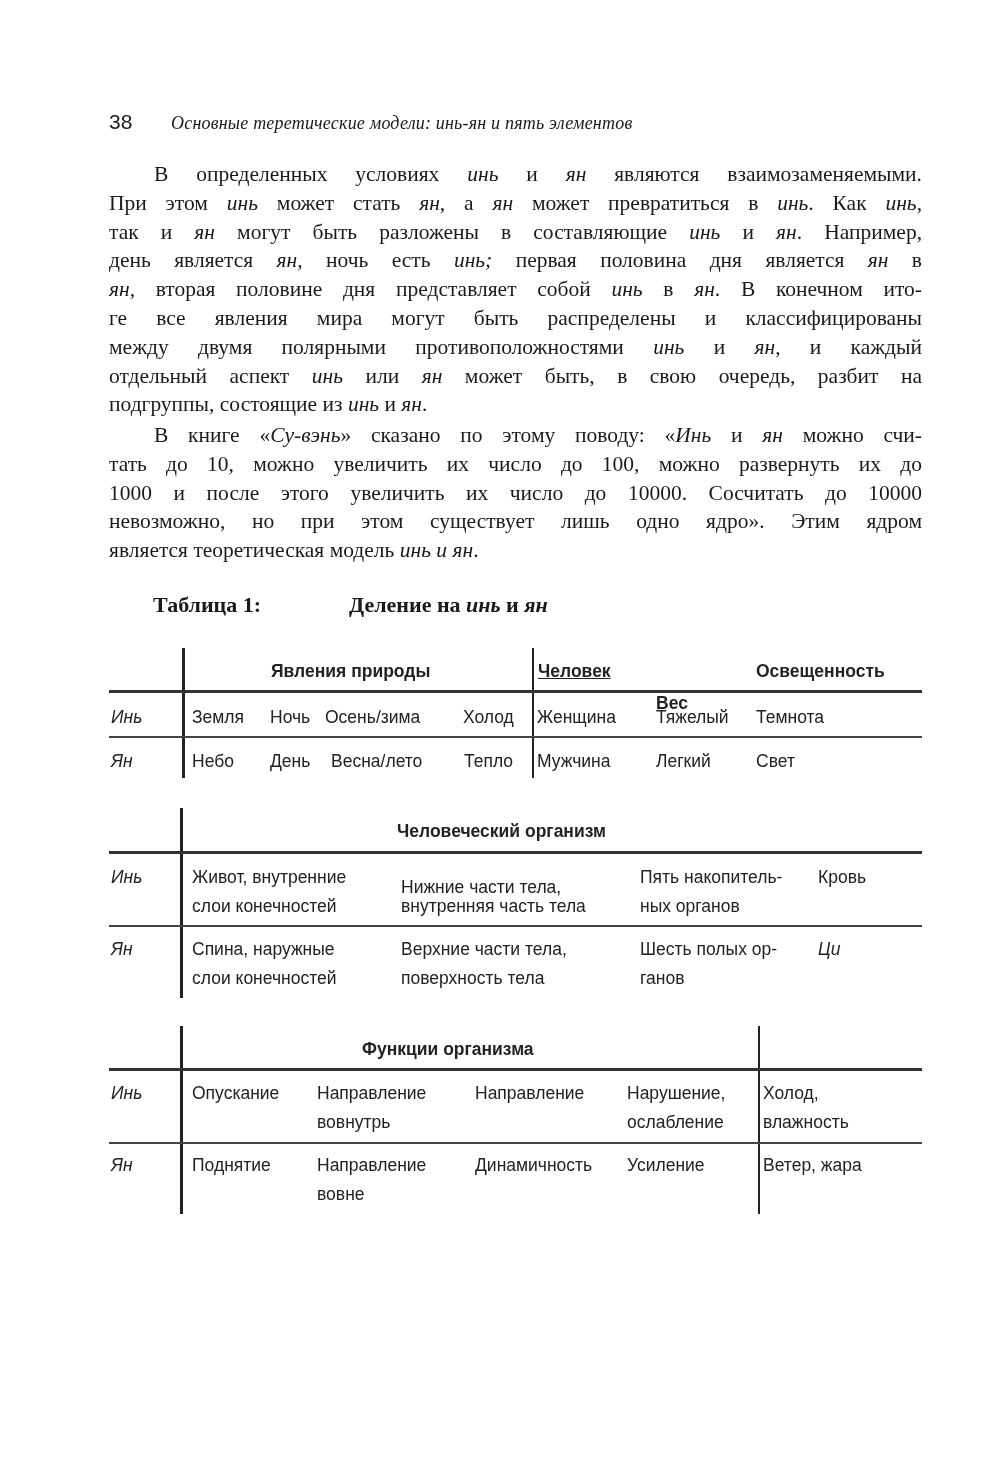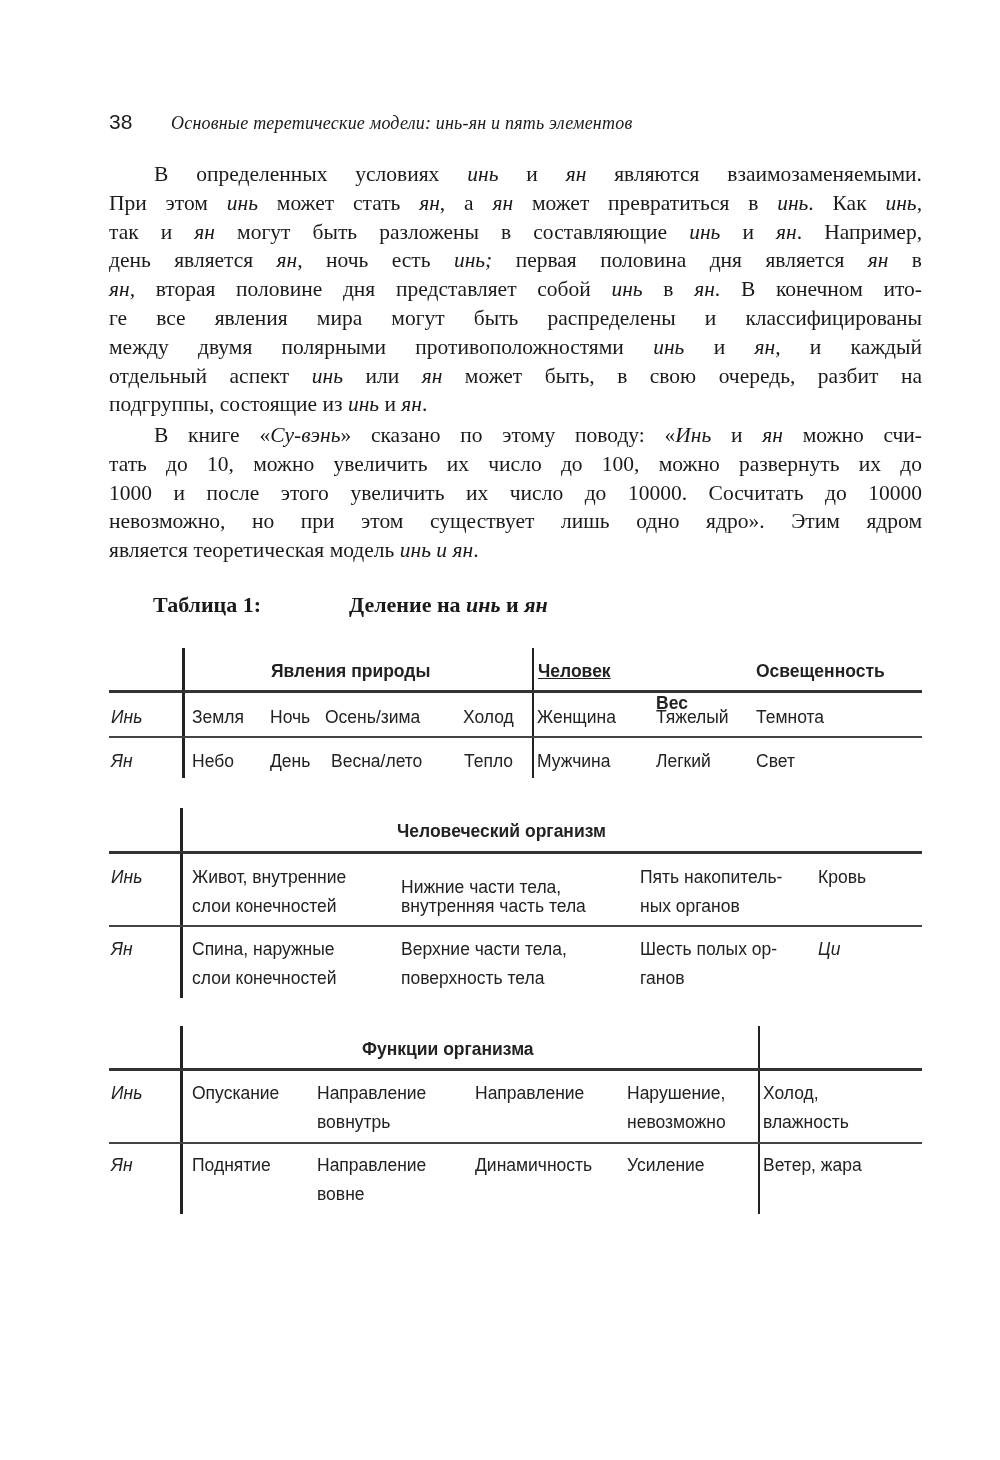--- a/index.html
+++ b/index.html
@@ -127,21 +127,21 @@
   <div class="hline" style="top:116px;"></div>
 
   <span class="cell hdr" style="left:253px; top:9px;">Функции организма</span>
 
   <span class="cell rowlabel" style="left:2px; top:53px;">Инь</span>
   <span class="cell" style="left:83px; top:53px;">Опускание</span>
   <span class="cell" style="left:208px; top:53px;">Направление</span>
   <span class="cell" style="left:208px; top:82px;">вовнутрь</span>
   <span class="cell" style="left:366px; top:53px;">Направление</span>
   <span class="cell" style="left:518px; top:53px;">Нарушение,</span>
-  <span class="cell" style="left:518px; top:82px;">невозможно</span>
+  <span class="cell" style="left:518px; top:82px;">ослабление</span>
   <span class="cell" style="left:654px; top:53px;">Холод,</span>
   <span class="cell" style="left:654px; top:82px;">влажность</span>
 
   <span class="cell rowlabel" style="left:2px; top:125px;">Ян</span>
   <span class="cell" style="left:83px; top:125px;">Поднятие</span>
   <span class="cell" style="left:208px; top:125px;">Направление</span>
   <span class="cell" style="left:208px; top:154px;">вовне</span>
   <span class="cell" style="left:366px; top:125px;">Динамичность</span>
   <span class="cell" style="left:518px; top:125px;">Усиление</span>
   <span class="cell" style="left:654px; top:125px;">Ветер, жара</span>

